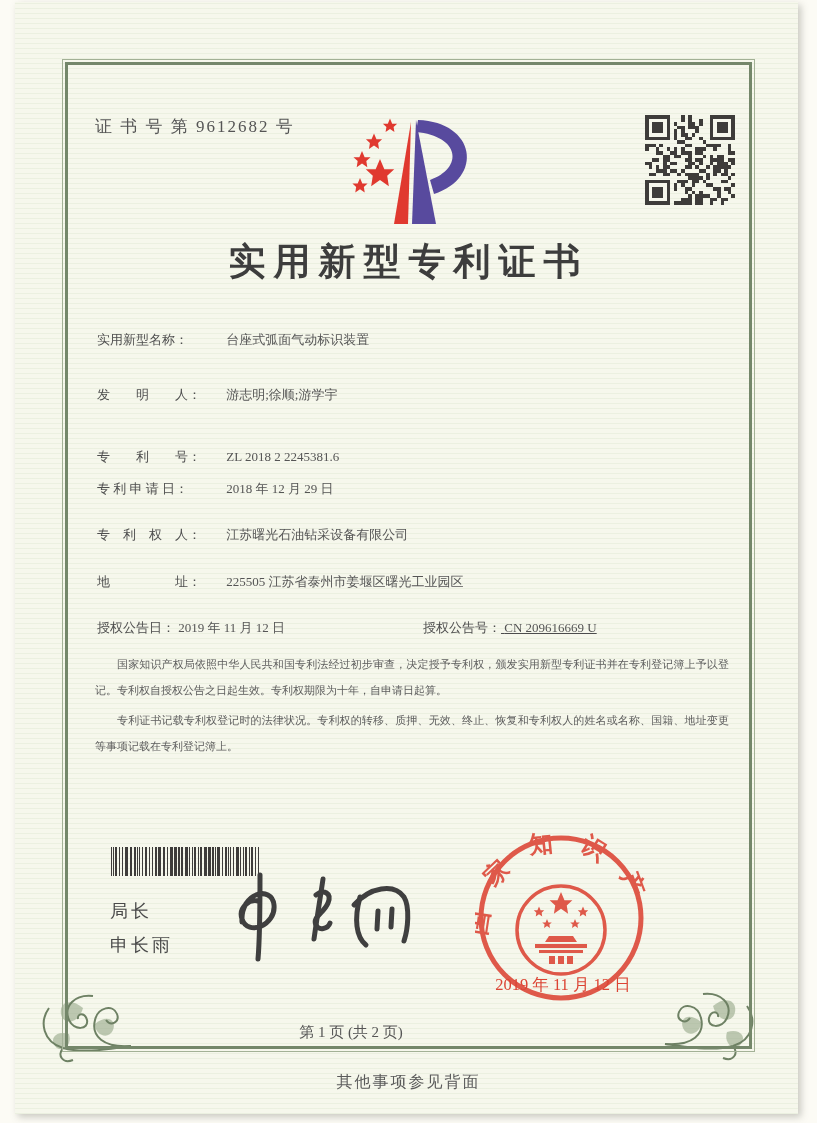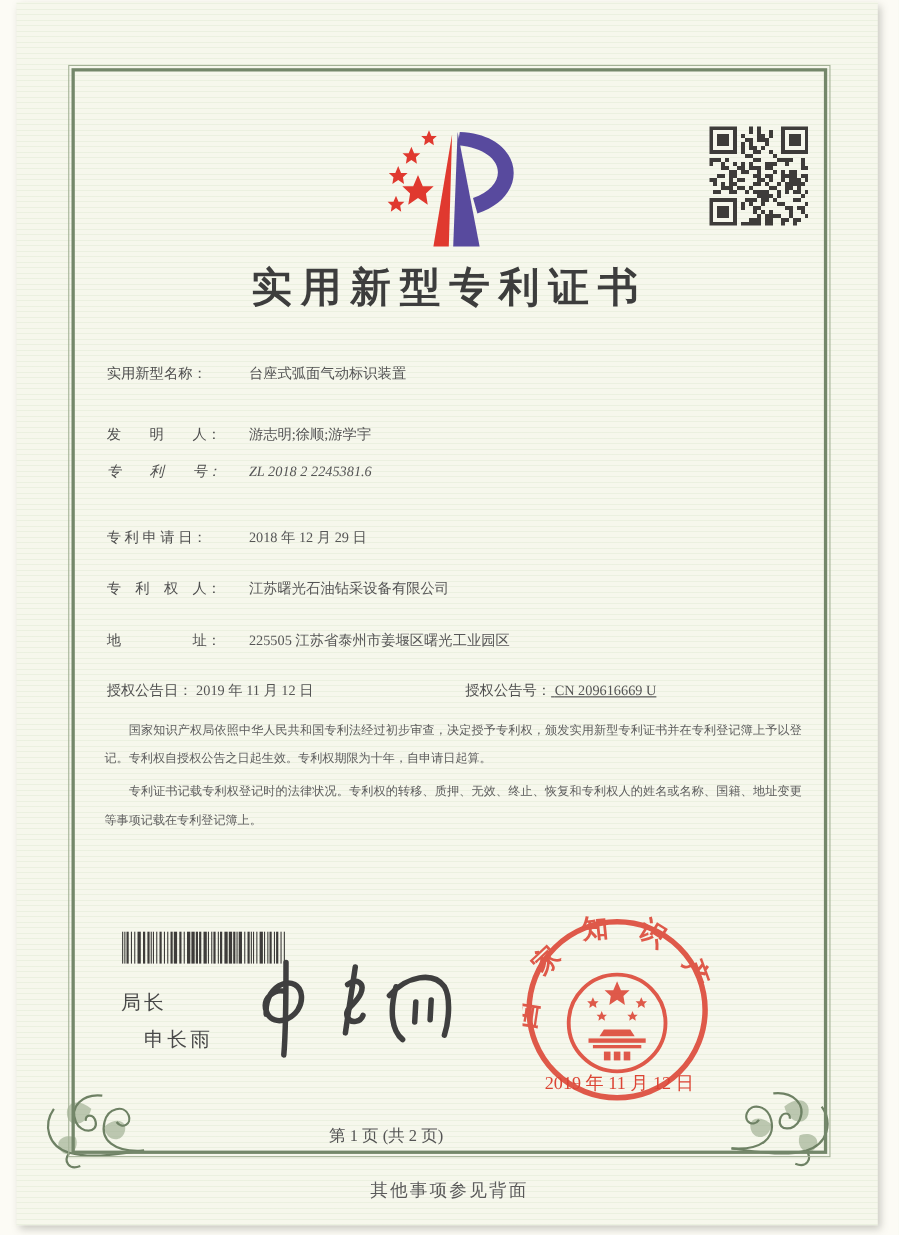--- a/index.html
+++ b/index.html
@@ -81,20 +81,21 @@
       <path class="fleaf" d="M36,44 C24,40 16,48 22,56 C28,64 40,56 36,44 Z"></path>
       <path d="M98,56 C70,58 58,46 62,30 C65,17 80,14 84,24 C87,32 78,37 73,30"></path>
       <path d="M60,6 C42,4 30,16 36,30 C41,41 56,40 54,30 C52,22 44,23 45,29"></path>
       <path d="M16,18 C6,32 10,52 30,58 C52,64 80,58 98,56"></path>
       <path d="M30,58 C24,66 30,74 40,70"></path>
     </g>
   </svg>
 
   <div class="frame"></div>
 
+  <div class="abs cert-number">证 书 号 第 9612682 号</div>
 
   <div class="abs logo-box">
     <svg width="150" height="122" viewBox="0 0 150 122">
 
       <path d="M70,10 C128,12 136,68 86,84 L82,70 C116,58 112,26 68,22 Z" fill="#584a9e"></path>
       <polygon points="68,10 88,114 64,114" fill="#584a9e"></polygon>
 
       <polygon points="63,12 60,114 46,114" fill="#e0392f"></polygon>
 
       <g fill="#e0392f">
@@ -313,21 +314,21 @@
   <div class="abs title">实用新型专利证书</div>
 
   <div class="abs field-row" style="top:329px;">
     <span class="field-label">实用新型名称：</span>
     <span class="field-value">台座式弧面气动标识装置</span>
   </div>
   <div class="abs field-row" style="top:384px;">
     <span class="field-label">发　　明　　人：</span>
     <span class="field-value">游志明;徐顺;游学宇</span>
   </div>
-  <div class="abs field-row" style="top:418px;font-style:italic;">
+  <div class="abs field-row" style="top:446px;">
     <span class="field-label">专　　利　　号：</span>
     <span class="field-value">ZL 2018 2 2245381.6</span>
   </div>
   <div class="abs field-row" style="top:478px;">
     <span class="field-label">专 利 申 请 日：</span>
     <span class="field-value">2018 年 12 月 29 日</span>
   </div>
   <div class="abs field-row" style="top:524px;">
     <span class="field-label">专　利　权　人：</span>
     <span class="field-value">江苏曙光石油钻采设备有限公司</span>
@@ -394,21 +395,21 @@
       <span style="width: 1px; margin-right: 2px;"></span>
       <span style="width: 1px; margin-right: 1px;"></span>
       <span style="width: 2px; margin-right: 2px;"></span>
       <span style="width: 1px; margin-right: 1px;"></span>
       <span style="width: 2px; margin-right: 2px;"></span>
       <span style="width: 1px; margin-right: 2px;"></span>
       <span style="width: 1px; margin-right: 2px;"></span>
     </div>
 
   <div class="abs officer" style="top:897px;">局长</div>
-  <div class="abs officer" style="top:931px;margin-left:21px;">申长雨</div>
+  <div class="abs officer" style="top:931px;">申长雨</div>
 
   <svg class="abs sig-svg" width="195" height="100" viewBox="0 0 195 100">
     <path d="M22,55 C20,25 52,18 54,38 C56,58 28,70 22,52 C18,40 30,32 38,34"></path>
     <path d="M40,8 C40,30 40,70 38,92"></path>
     <path d="M96,28 C104,22 112,26 108,36 C104,46 92,50 96,58 C99,64 108,62 110,56"></path>
     <path d="M103,12 C101,26 98,44 94,72"></path>
     <path d="M134,38 C150,20 174,16 184,30 C190,40 188,62 184,74"></path>
     <path d="M140,30 C134,52 136,70 146,78"></path>
     <path d="M158,44 L157,62 M172,42 L171,60"></path>
   </svg>

